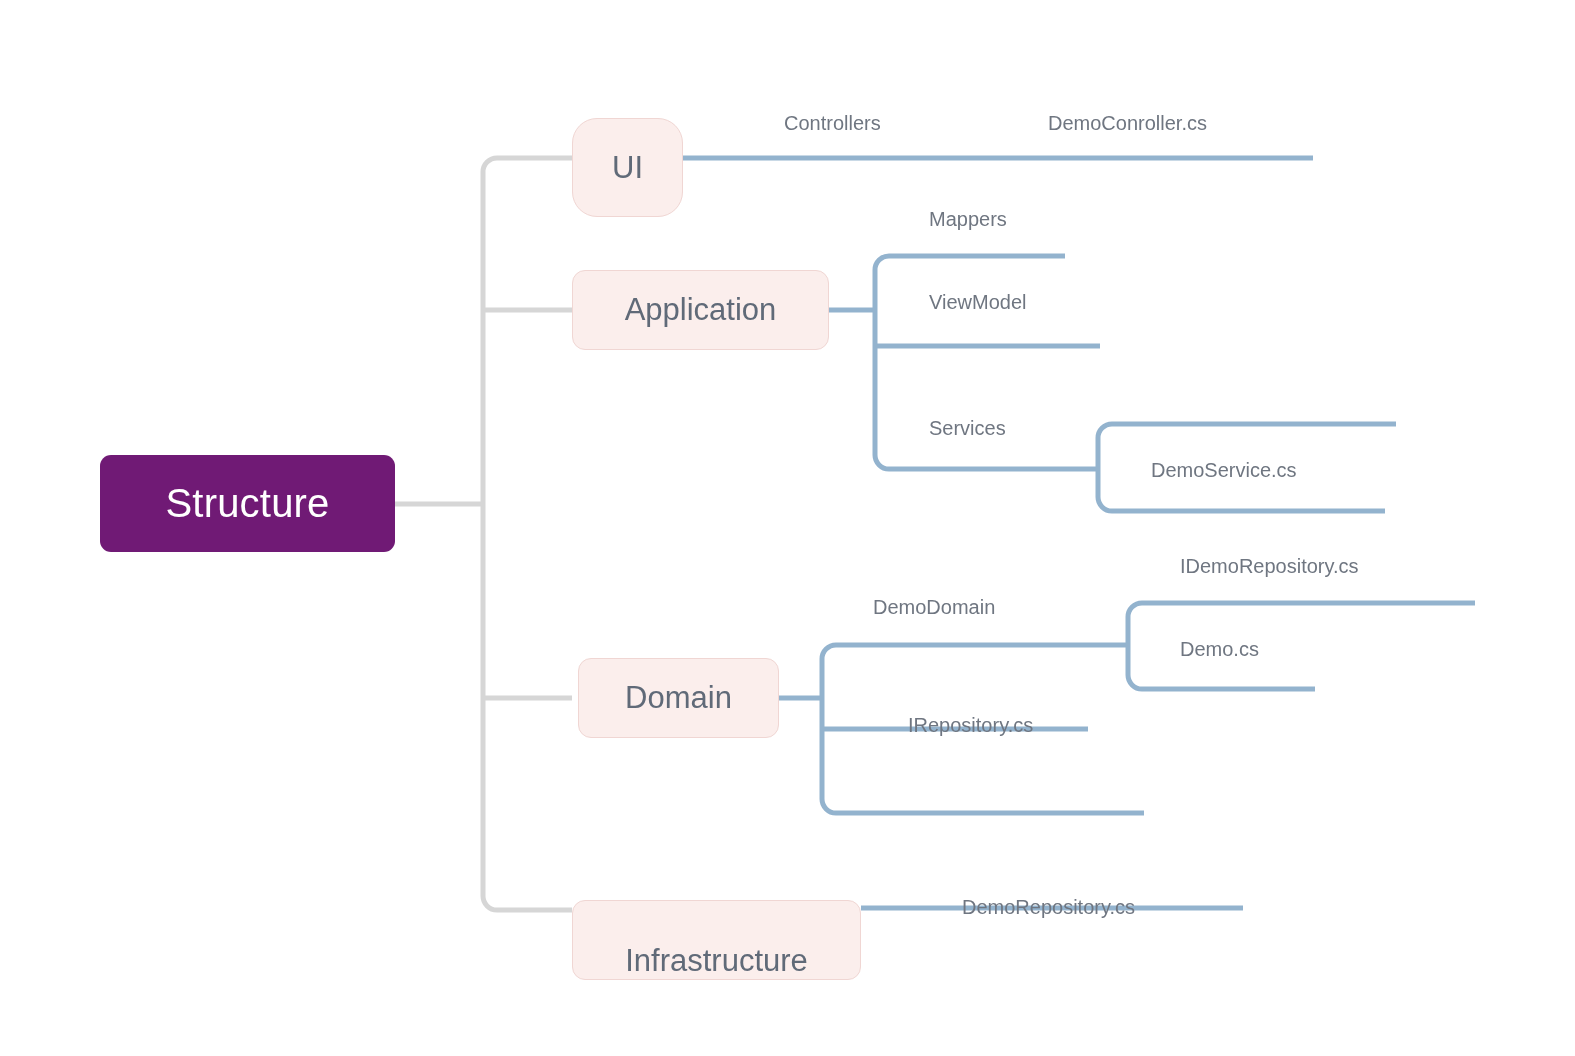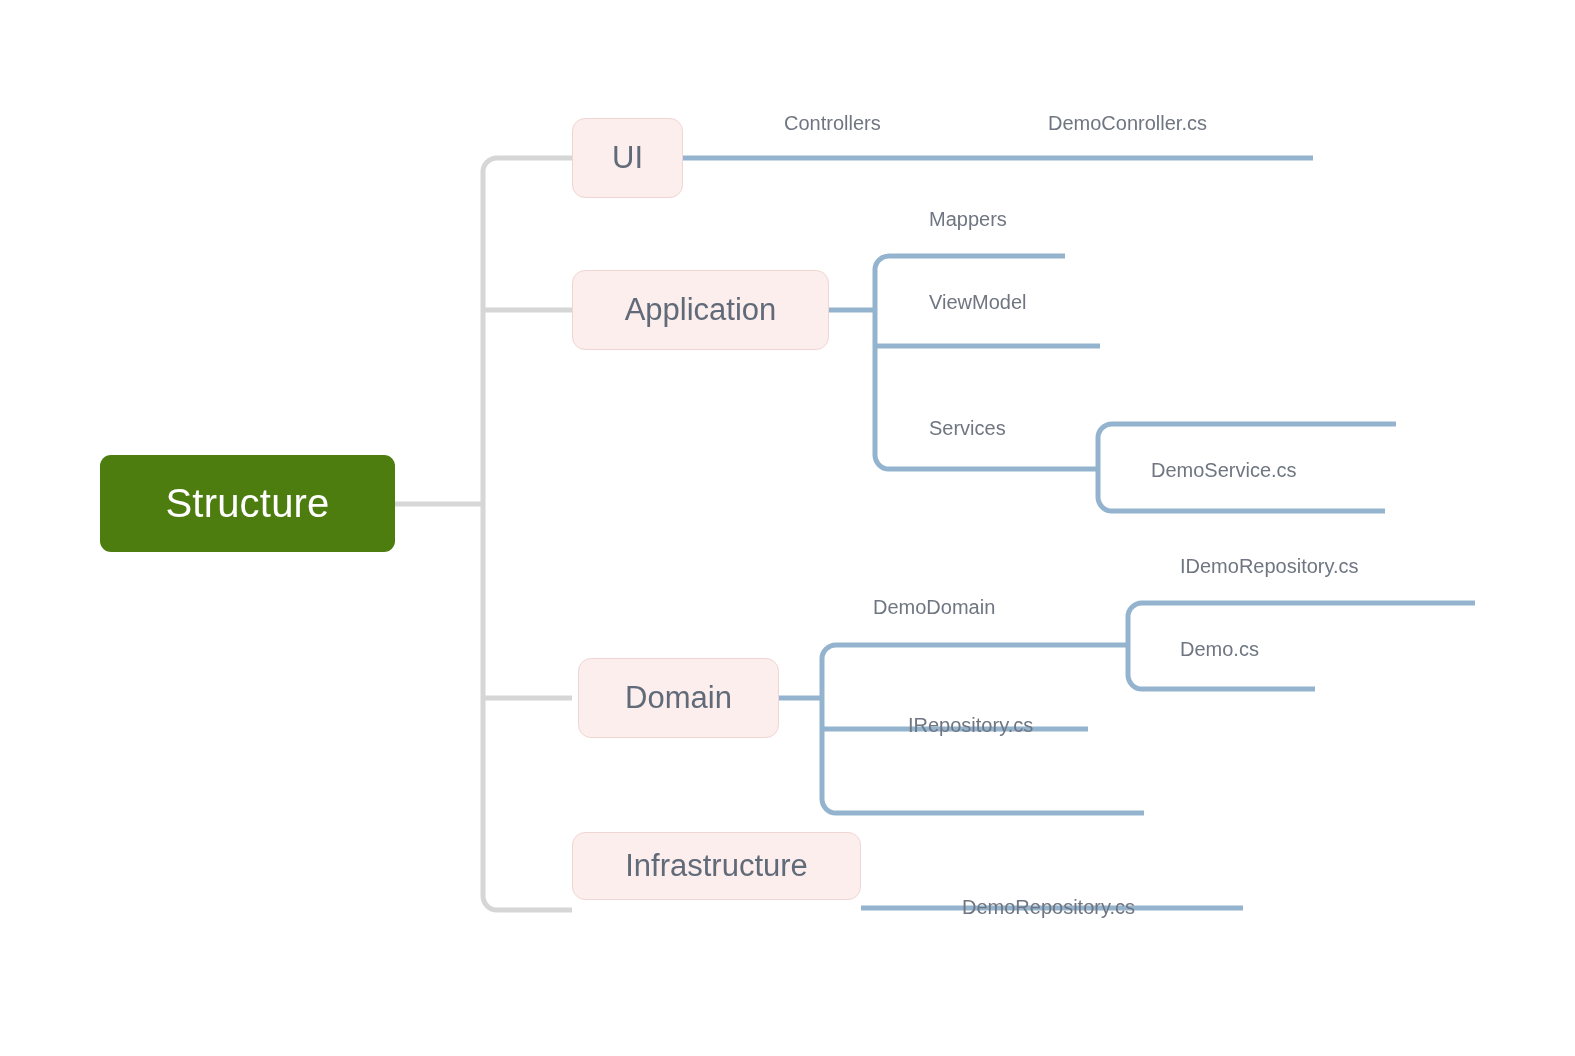--- a/index.html
+++ b/index.html
@@ -26,21 +26,21 @@
     height: 1056px;
     pointer-events: none;
   }
 
   
   .root-node {
     position: absolute;
     display: flex;
     align-items: center;
     justify-content: center;
-    background: #4d7c0f;
+    background: #701a75;
     border-radius: 11px;
     color: #ffffff;
     font-size: 40px;
     font-weight: 400;
     letter-spacing: 0.2px;
     white-space: nowrap;
   }
 
   
   .branch-node {
@@ -100,33 +100,33 @@
 
     <path d="M 1475 603 H 1142 A 14 14 0 0 0 1128 617 V 675 A 14 14 0 0 0 1142 689 H 1315" fill="none" stroke="#93b3ce" stroke-width="5" stroke-linecap="butt"></path>
 
     <path d="M 861 908 H 1243" fill="none" stroke="#93b3ce" stroke-width="5" stroke-linecap="butt"></path>
   </svg>
 
   <div class="root-node" style="left:100px; top:455px; width:295px; height:97px;">
     <span>Structure</span>
   </div>
 
-  <div class="branch-node" style="left:572px; top:118px; width:111px; height:80px;">
+  <div class="branch-node" style="left:572px; top:118px; width:111px; height:99px;border-radius:25px;">
     <span>UI</span>
   </div>
 
   <div class="branch-node" style="left:572px; top:270px; width:257px; height:80px;">
     <span>Application</span>
   </div>
 
   <div class="branch-node" style="left:572px; top:658px; width:201px; height:80px;margin-left:6px;">
     <span>Domain</span>
   </div>
 
-  <div class="branch-node" style="left:572px; top:832px; width:289px; height:68px;">
+  <div class="branch-node" style="left:572px; top:900px; width:289px; height:80px;align-items:flex-end;">
     <span>Infrastructure</span>
   </div>
 
   <div class="leaf-label" style="left:784px; top:113px;">Controllers</div>
 
   <div class="leaf-label" style="left:1048px; top:113px;">DemoConroller.cs</div>
 
   <div class="leaf-label" style="left:929px; top:209px;text-align:right;">Mappers</div>
 
   <div class="leaf-label" style="left:929px; top:292px;">ViewModel</div>

